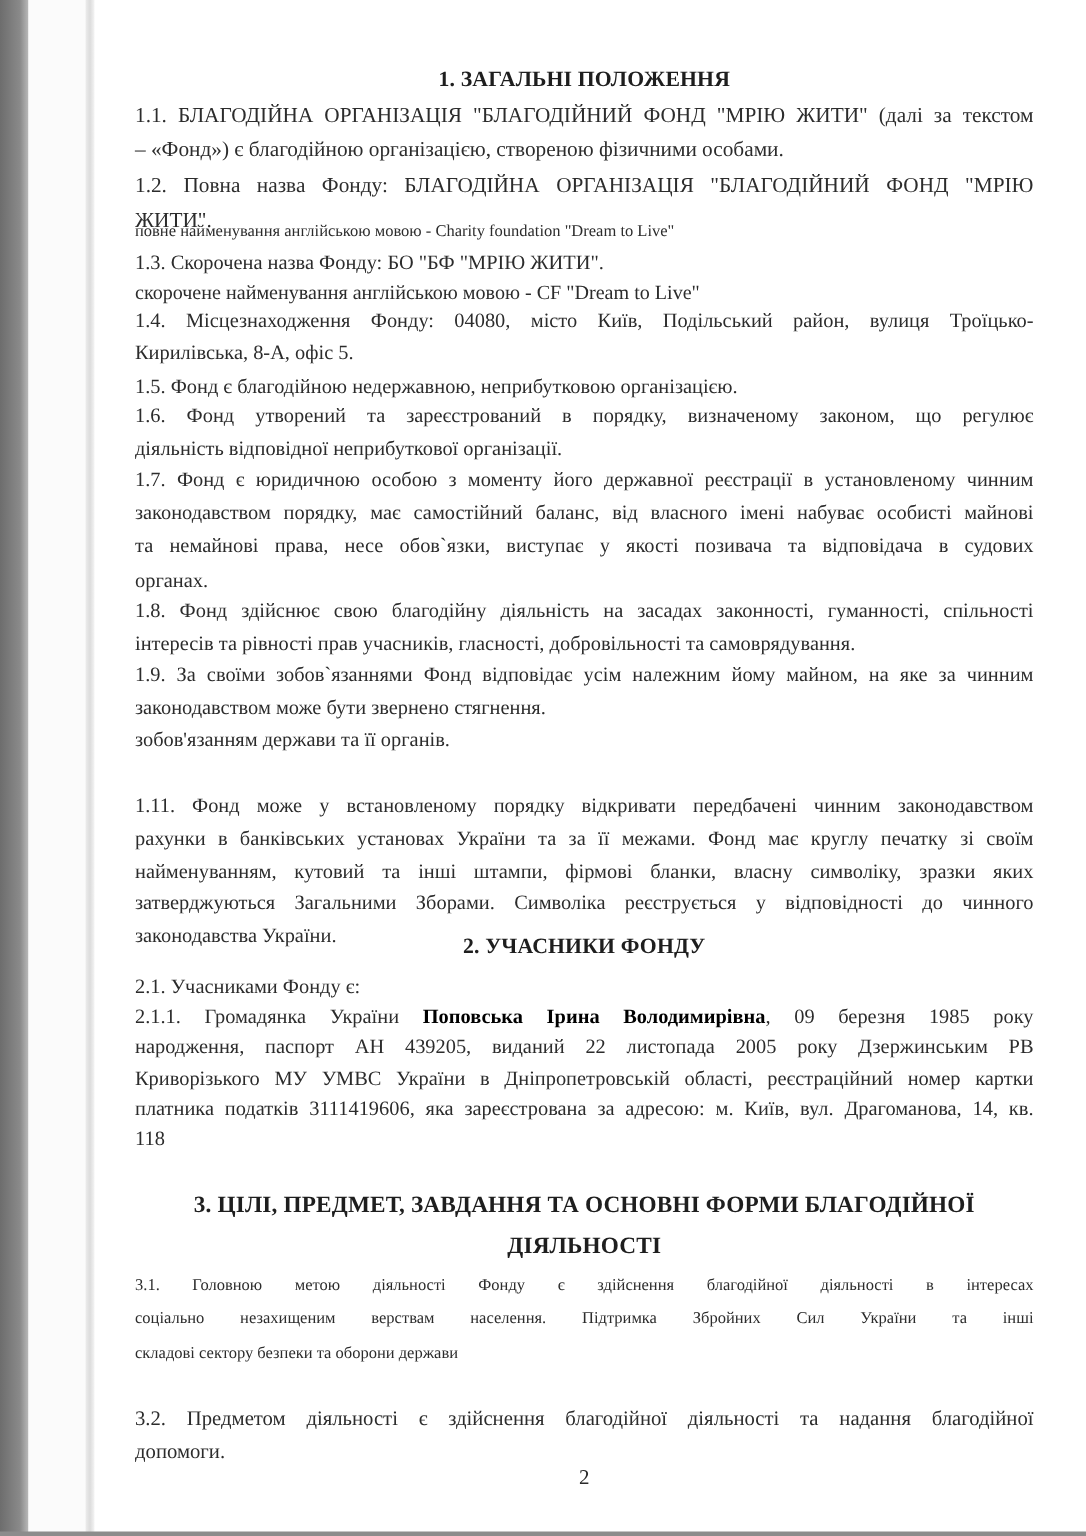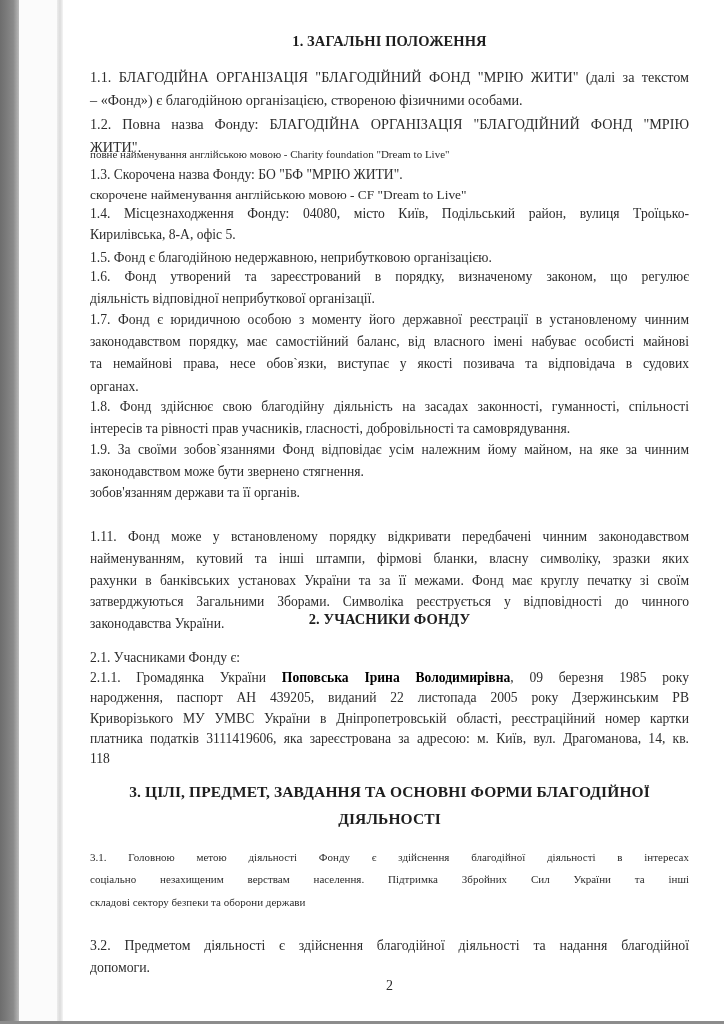--- a/index.html
+++ b/index.html
@@ -11,21 +11,21 @@
   }
   .edge-strip { position: absolute; left: 0; top: 0; width: 19px; height: 1024px;
     background: linear-gradient(to right, #6d6d6d, #8a8a8a 70%, #b9b9b9); }
   .edge-white { position: absolute; left: 19px; top: 0; width: 38px; height: 1024px; background: #fbfbfb; }
   .fold-line { position: absolute; left: 57px; top: 0; width: 6px; height: 1024px;
     background: linear-gradient(to right, #ececec, #dcdcdc 50%, #f4f4f4); }
   .bottom-edge { position: absolute; left: 0; bottom: 0; width: 724px; height: 3px; background: #8c8c8c; }
 
   .page { position: absolute; left: 90px; top: 0; width: 599px; }
   .h1 { position: absolute; left: 0; width: 599px; text-align: center; font-weight: bold;
-        font-size: 14.5px; letter-spacing: 0.1px; color: #1e1e1e; }
+        font-size: 14.5px; letter-spacing: 0.1px; color: #1e1e1e; margin-top: 12px; }
   .p { position: absolute; left: 0; width: 599px; font-size: 14.2px; line-height: 23.2px;
        text-align: justify; text-align-last: left; color: #2c2c2c; }
   .p .j { display: block; text-align: justify; text-align-last: justify; }
   .sec2 { font-size: 13.6px; line-height: 20.3px; }
   .b { font-weight: bold; color: #000000; }
   .pnum { position: absolute; left: 0; width: 599px; text-align: center; font-size: 14px; }
 </style>
 </head>
 <body>
 
@@ -90,22 +90,22 @@
     <span class="j">1.9. За своїми зобов`язаннями Фонд відповідає усім належним йому майном, на яке за чинним</span>
     <span>законодавством може бути звернено стягнення.</span>
   </div>
 
   <div class="p" style="top:482px; font-size:13.6px; line-height:21.8px;">
     <span>зобов'язанням держави та її органів.</span>
   </div>
 
   <div class="p" style="top:526px; font-size:13.6px; line-height:21.8px;">
     <span class="j">1.11. Фонд може у встановленому порядку відкривати передбачені чинним законодавством</span>
+    <span class="j">рахунки в банківських установах України та за її межами. Фонд має круглу печатку зі своїм</span>
     <span class="j">найменуванням, кутовий та інші штампи, фірмові бланки, власну символіку, зразки яких</span>
-    <span class="j">рахунки в банківських установах України та за її межами. Фонд має круглу печатку зі своїм</span>
     <span class="j">затверджуються Загальними Зборами. Символіка реєструється у відповідності до чинного</span>
     <span>законодавства України.</span>
   </div>
 
   <div class="h1" style="top:611px;">2.  УЧАСНИКИ ФОНДУ</div>
 
   <div class="p sec2" style="top:648px;">
     <span>2.1. Учасниками Фонду є:</span>
   </div>
 

